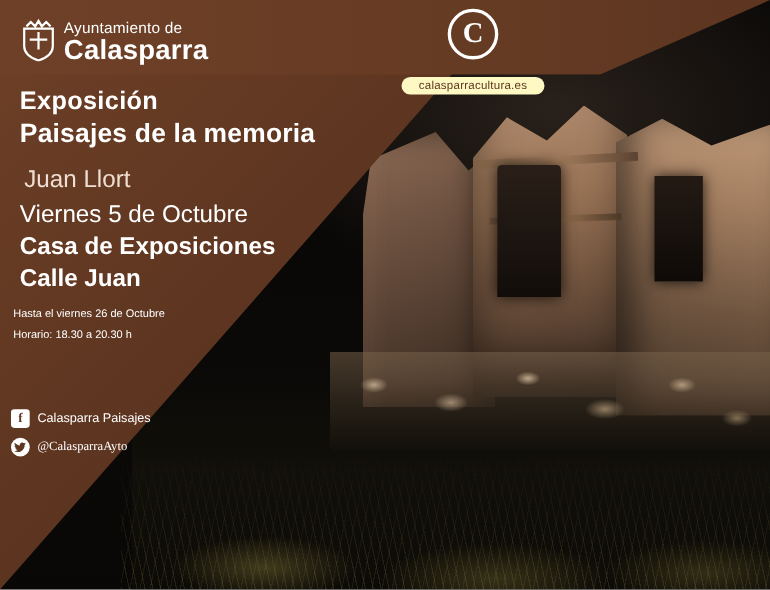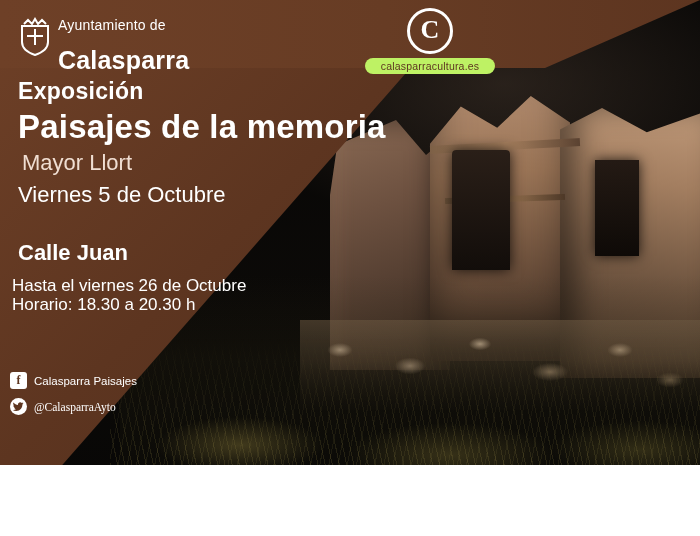--- a/index.html
+++ b/index.html
@@ -6,21 +6,21 @@
     margin: 0;
     padding: 0;
     background: #ffffff;
   }
   body {
     font-family: "Liberation Sans", sans-serif;
   }
   #poster {
     position: relative;
     width: 700px;
-    height: 465px;
+    height: 536px;
     overflow: hidden;
     background: #1d1815;
   }
 
   
   .photo {
     position: absolute;
     inset: 0;
     background:
       
@@ -137,21 +137,21 @@
     color: #ffffff;
     line-height: 1;
   }
   .ayto-small {
     font-size: 14px;
     letter-spacing: 0.2px;
   }
   .ayto-big {
     font-size: 25px;
     font-weight: bold;
-    margin-top: 16px;
+    margin-top: 2px;
     letter-spacing: 0.2px;
   }
   .cultura-logo {
     position: absolute;
     left: 360px; top: 8px;
     text-align: center;
     width: 140px;
   }
   .c-circle {
     width: 40px; height: 40px;
@@ -159,48 +159,48 @@
     border: 3px solid #ffffff;
     border-radius: 50%;
     color: #ffffff;
     font-size: 26px;
     font-weight: bold;
     line-height: 38px;
     text-align: center;
     font-family: "Liberation Serif", serif;
   }
   .c-url {
-    margin-top: 4px;
+    margin-top: 16px;
     display: inline-block;
-    background: #bef264;
+    background: #fef9c3;
     color: #5d3520;
     font-size: 10.5px;
     padding: 2px 16px;
     border-radius: 9px;
     letter-spacing: 0.2px;
   }
 
   
   .txt {
     position: absolute;
     left: 18px;
     color: #ffffff;
   }
   .line-exposicion { top: 78px; font-size: 23px; letter-spacing: 0.3px; font-weight: bold; }
-  .line-title { top: 108px; font-size: 33px; font-weight: bold; letter-spacing: 0.2px; text-align: right; }
+  .line-title { top: 108px; font-size: 24px; font-weight: bold; letter-spacing: 0.2px; text-align: right; }
   .line-author { top: 150px; left: 22px; font-size: 22px; color: #f0ded2; }
   .line-date { top: 182px; font-size: 22px; font-weight: normal; }
   .line-place { top: 211px; font-size: 22px; font-weight: bold; }
   .line-street { top: 240px; font-size: 22px; font-weight: bold; }
 
   .info {
     position: absolute;
     left: 12px; top: 276px;
     color: #ffffff;
-    font-size: 17px;
+    font-size: 10px;
     line-height: 19px;
   }
 
   
   .social {
     position: absolute;
     left: 10px;
     color: #ffffff;
     font-size: 11.5px;
   }
@@ -257,22 +257,23 @@
     <div class="ayto-big">Calasparra</div>
   </div>
 
   <div class="cultura-logo">
     <div class="c-circle">C</div>
     <span class="c-url">calasparracultura.es</span>
   </div>
 
   <div class="txt line-exposicion">Exposición</div>
   <div class="txt line-title">Paisajes de la memoria</div>
-  <div class="txt line-author">Mayor Llort</div>
+  <div class="txt line-author">Juan Llort</div>
   <div class="txt line-date">Viernes 5 de Octubre</div>
+  <div class="txt line-place">Casa de Exposiciones</div>
   <div class="txt line-street">Calle Juan</div>
 
   <div class="info">
     <div>Hasta el viernes 26 de Octubre</div>
     <div>Horario: 18.30 a 20.30 h</div>
   </div>
 
   <div class="social social-fb">
     <span class="sic">f</span><span class="slabel">Calasparra Paisajes</span>
   </div>

